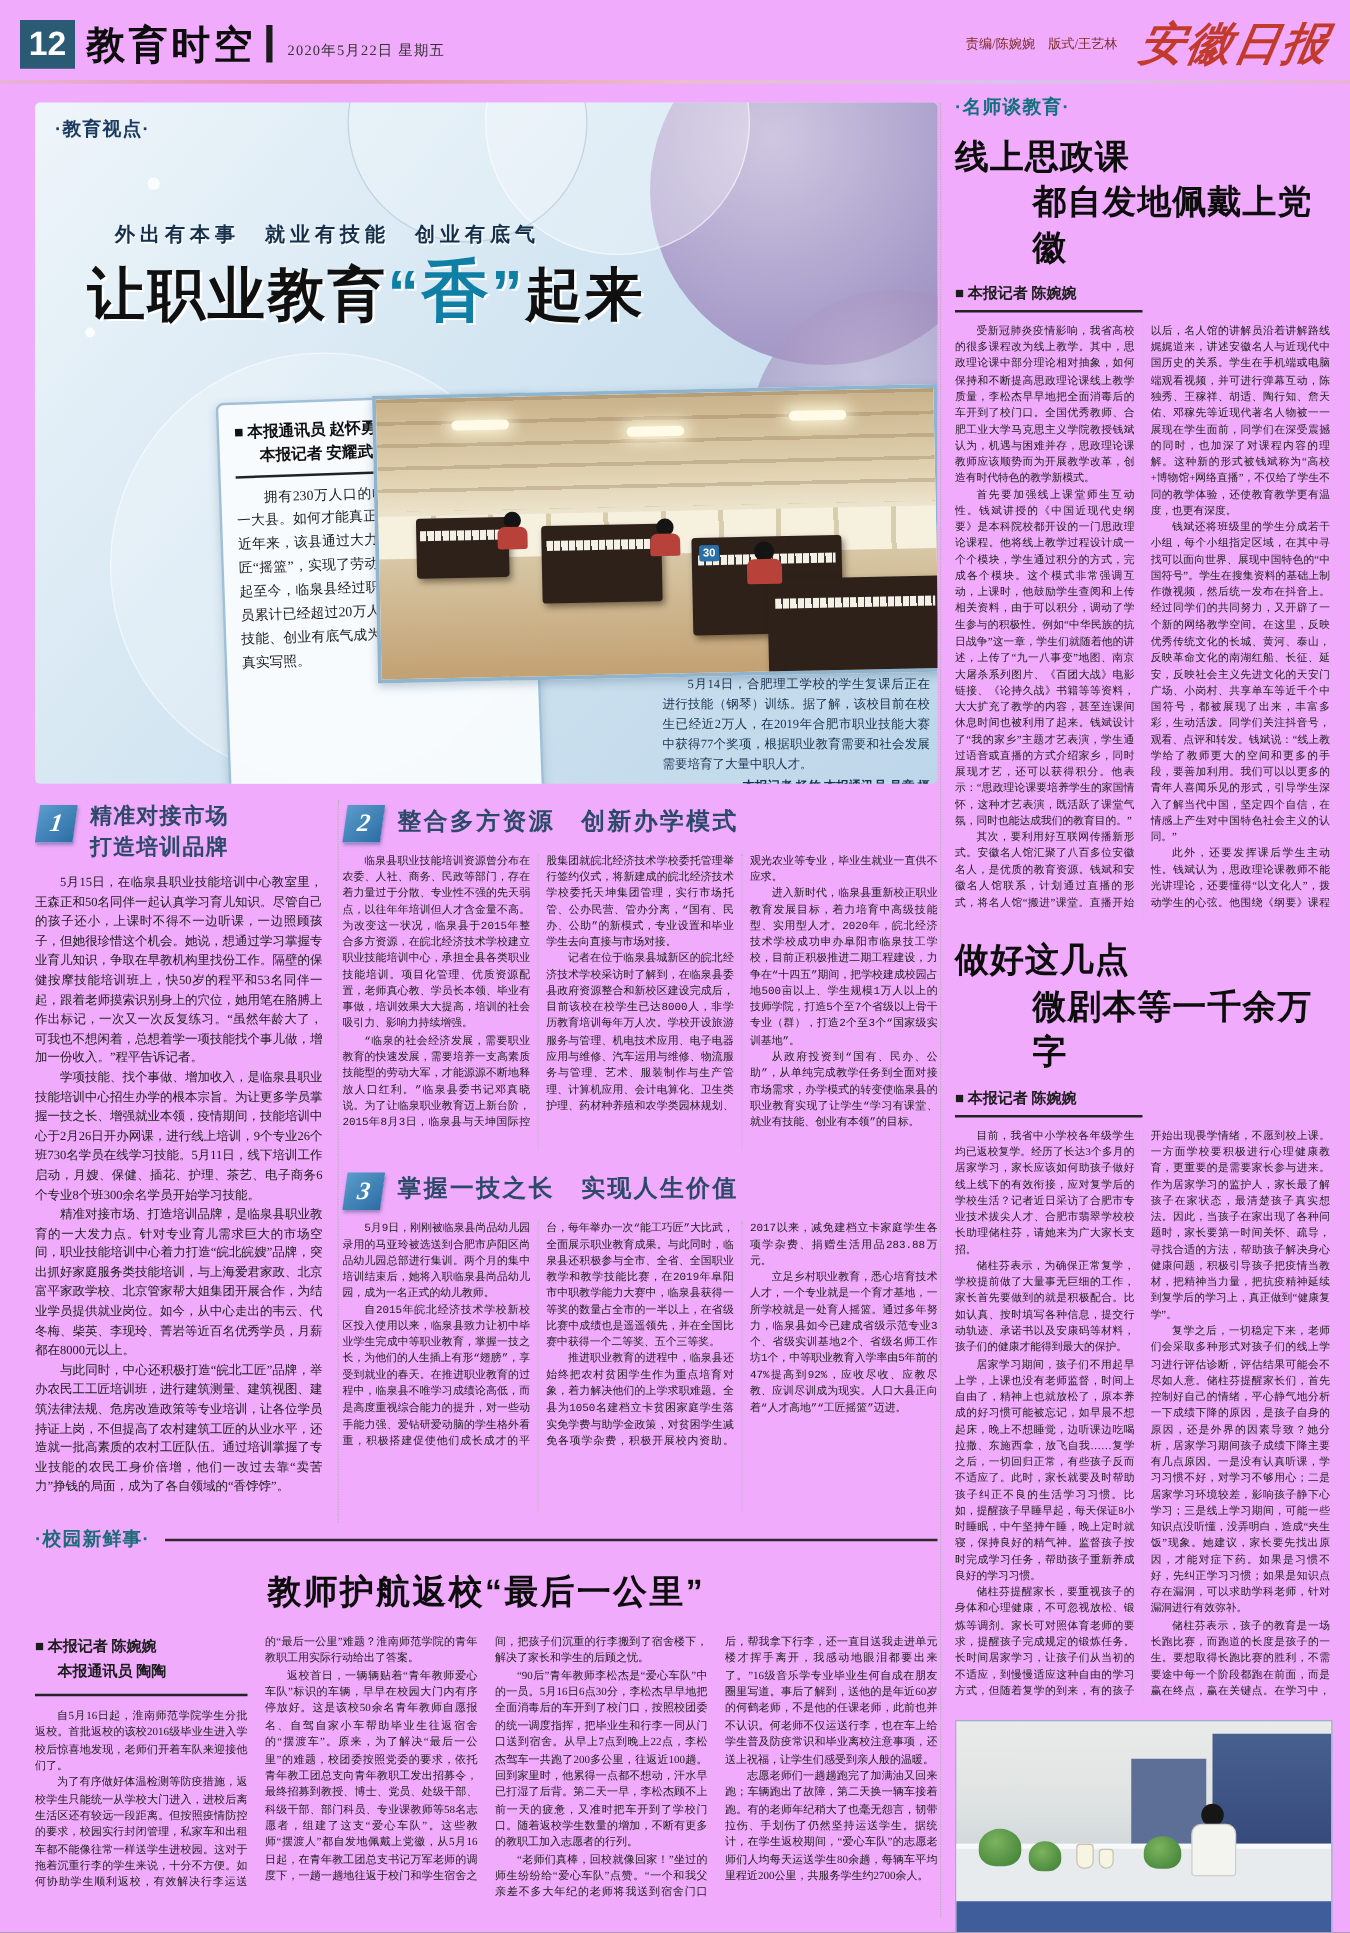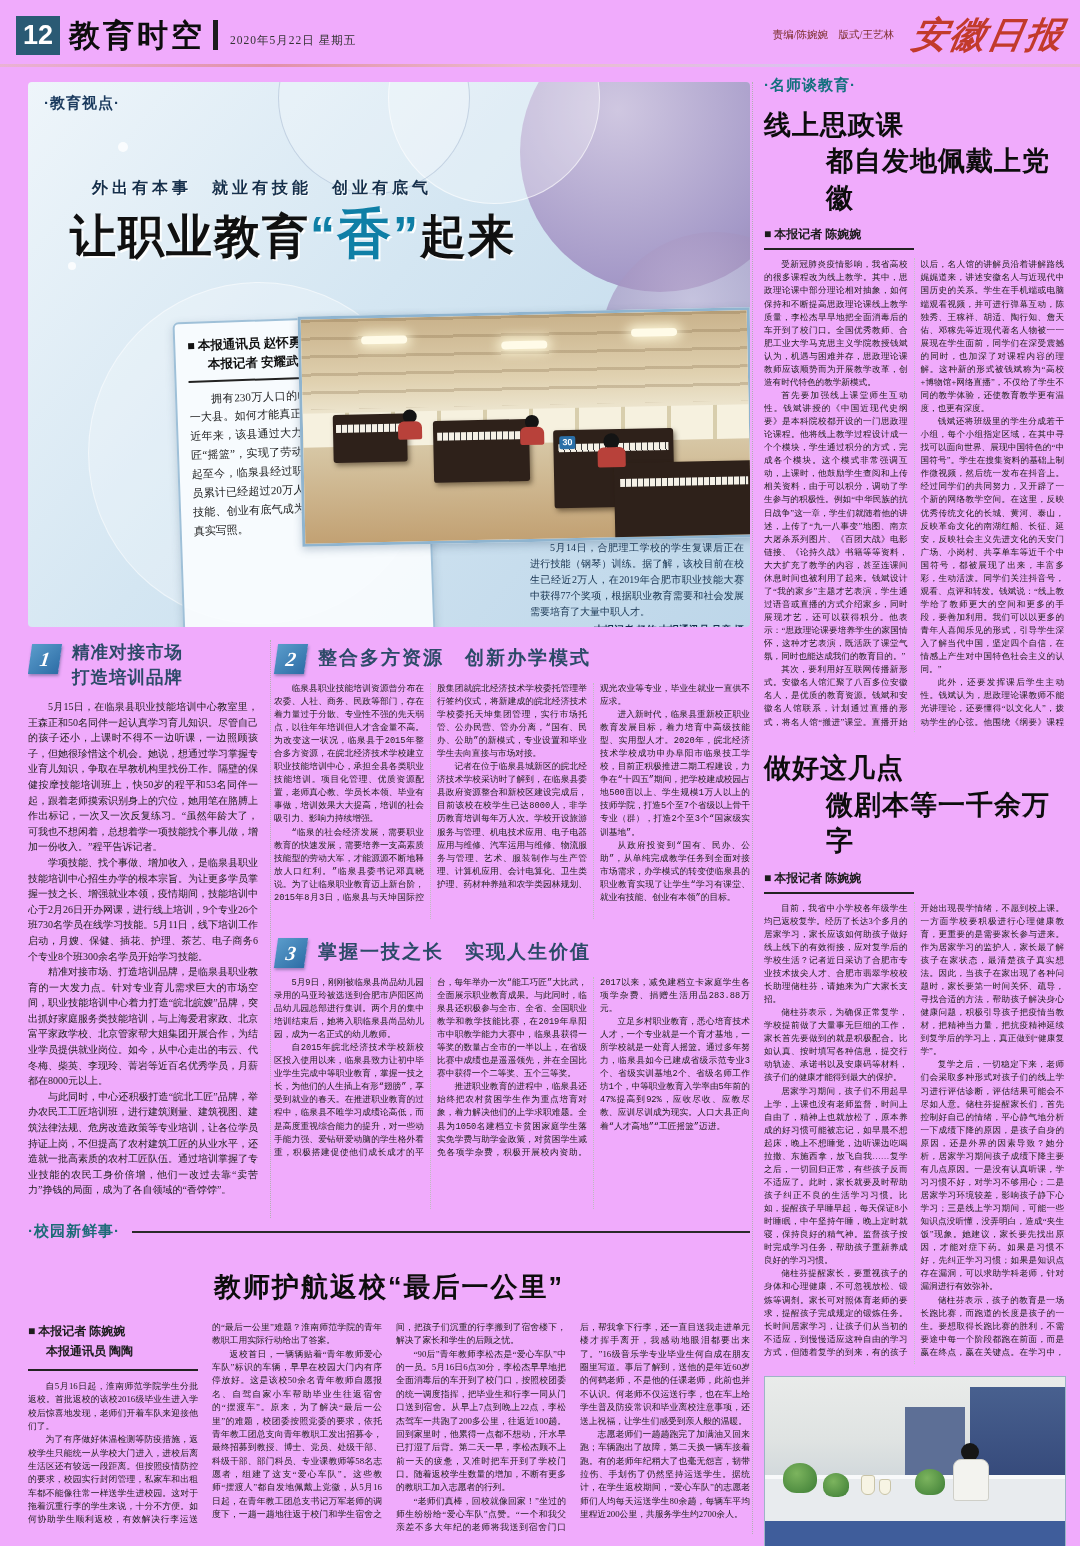--- a/index.html
+++ b/index.html
@@ -72,21 +72,21 @@
   .colbody{column-gap:13px;column-rule:1px dotted #bdbdbd;overflow:hidden;text-align:justify;}
   .colbody p{margin:0;font-size:8.7px;line-height:1.5;text-indent:2em;font-family:Liberation Mono, monospace;}
   .a2body{margin-top:9px;height:236px;column-count:3;}
   .a3head{margin-top:15px;}
   .a3body{margin-top:9px;height:232px;column-count:3;}
   
   .bottom{position:absolute;left:28px;top:1222px;width:722px;height:318px;}
   .blabel-row{display:flex;align-items:center;}
   .blabel{font:bold 15px "Liberation Sans",sans-serif;color:#1d6b78;letter-spacing:1px;white-space:nowrap;}
   .bline{flex:1;border-top:2px solid #2b2b2b;margin-left:12px;}
-  .bheadline{text-align:center;font:bold 27px "Liberation Sans",sans-serif;color:#0d0d0d;letter-spacing:2px;margin-top:28px;}
+  .bheadline{text-align:center;font:bold 27px "Liberation Sans",sans-serif;color:#0d0d0d;letter-spacing:2px;margin-top:14px;}
   .bbody{margin-top:16px;height:224px;column-count:4;column-gap:14px;overflow:hidden;text-align:justify;}
   .bbody p{margin:0;font-size:8.8px;line-height:1.52;text-indent:2em;}
   .bb-byline{break-inside:avoid;border-bottom:2px solid #222;padding-bottom:7px;margin-bottom:9px;}
   .bb-byline div{font:bold 12px/1.7 "Liberation Serif",serif;}
   .bb-b2{padding-left:18px;}
   
   .v-div{position:absolute;left:752px;top:82px;bottom:12px;border-left:1px dotted #b2b2b2;}
   .sidebar{position:absolute;left:764px;top:76px;width:300px;height:1462px;}
   .sb-label{font:bold 15px "Liberation Sans",sans-serif;color:#13707e;letter-spacing:1px;}
   .sb-h{margin-top:12px;font:bold 27px/1.35 "Liberation Sans",sans-serif;color:#0d0d0d;letter-spacing:1px;}

